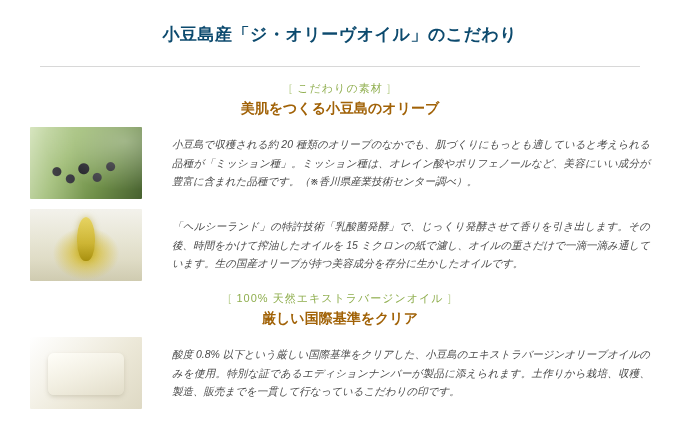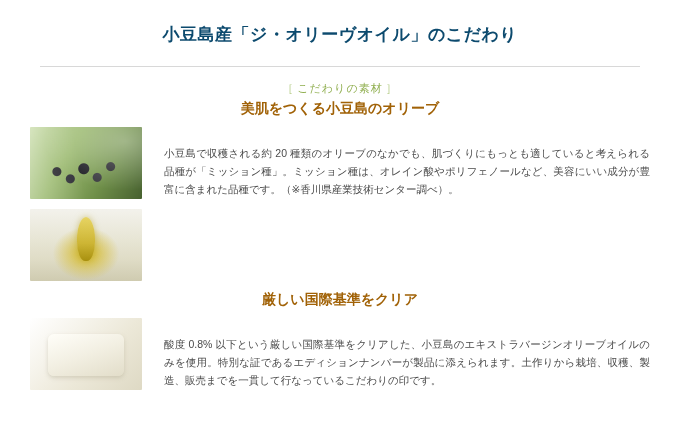--- a/index.html
+++ b/index.html
@@ -54,22 +54,23 @@
   }
   .section-head {
     text-align: center;
     font-size: 14px;
     font-weight: bold;
     color: #a16207;
     margin-bottom: 9px;
   }
   .section-body {
     display: flex;
-    align-items: flex-end;
-    gap: 22px;
+    align-items: center;
+    gap: 30px;
+    font-style: italic;
   }
   .thumb {
     width: 112px;
     height: 72px;
     flex: 0 0 112px;
     border-radius: 1px;
     position: relative;
     overflow: hidden;
   }
   .thumb-olive {
@@ -143,24 +144,28 @@
     <div class="section-head">美肌をつくる小豆島のオリーブ</div>
     <div class="section-body">
       <div class="thumb thumb-olive"></div>
       <div class="section-text">小豆島で収穫される約 20 種類のオリーブのなかでも、肌づくりにもっとも適していると考えられる品種が「ミッション種」。ミッション種は、オレイン酸やポリフェノールなど、美容にいい成分が豊富に含まれた品種です。（※香川県産業技術センター調べ）。</div>
     </div>
   </div>
 
   <div class="section">
     <div class="section-body">
       <div class="thumb thumb-oil"></div>
+      <div class="section-text">「ヘルシーランド」の特許技術「乳酸菌発酵」で、じっくり発酵させて香りを引き出します。その後、時間をかけて搾油したオイルを 15 ミクロンの紙で濾し、オイルの重さだけで一滴一滴み通しています。生の国産オリーブが持つ美容成分を存分に生かしたオイルです。</div>
     </div>
   </div>
 
   <div class="section">
+    <div class="section-tag">
+      <span class="bracket">［</span><span>100% 天然エキストラバージンオイル</span><span class="bracket">］</span>
+    </div>
     <div class="section-head">厳しい国際基準をクリア</div>
     <div class="section-body">
       <div class="thumb thumb-soap"></div>
       <div class="section-text">酸度 0.8% 以下という厳しい国際基準をクリアした、小豆島のエキストラバージンオリーブオイルのみを使用。特別な証であるエディションナンバーが製品に添えられます。土作りから栽培、収穫、製造、販売までを一貫して行なっているこだわりの印です。</div>
     </div>
   </div>
 
 </div>
 
 </body></html>

